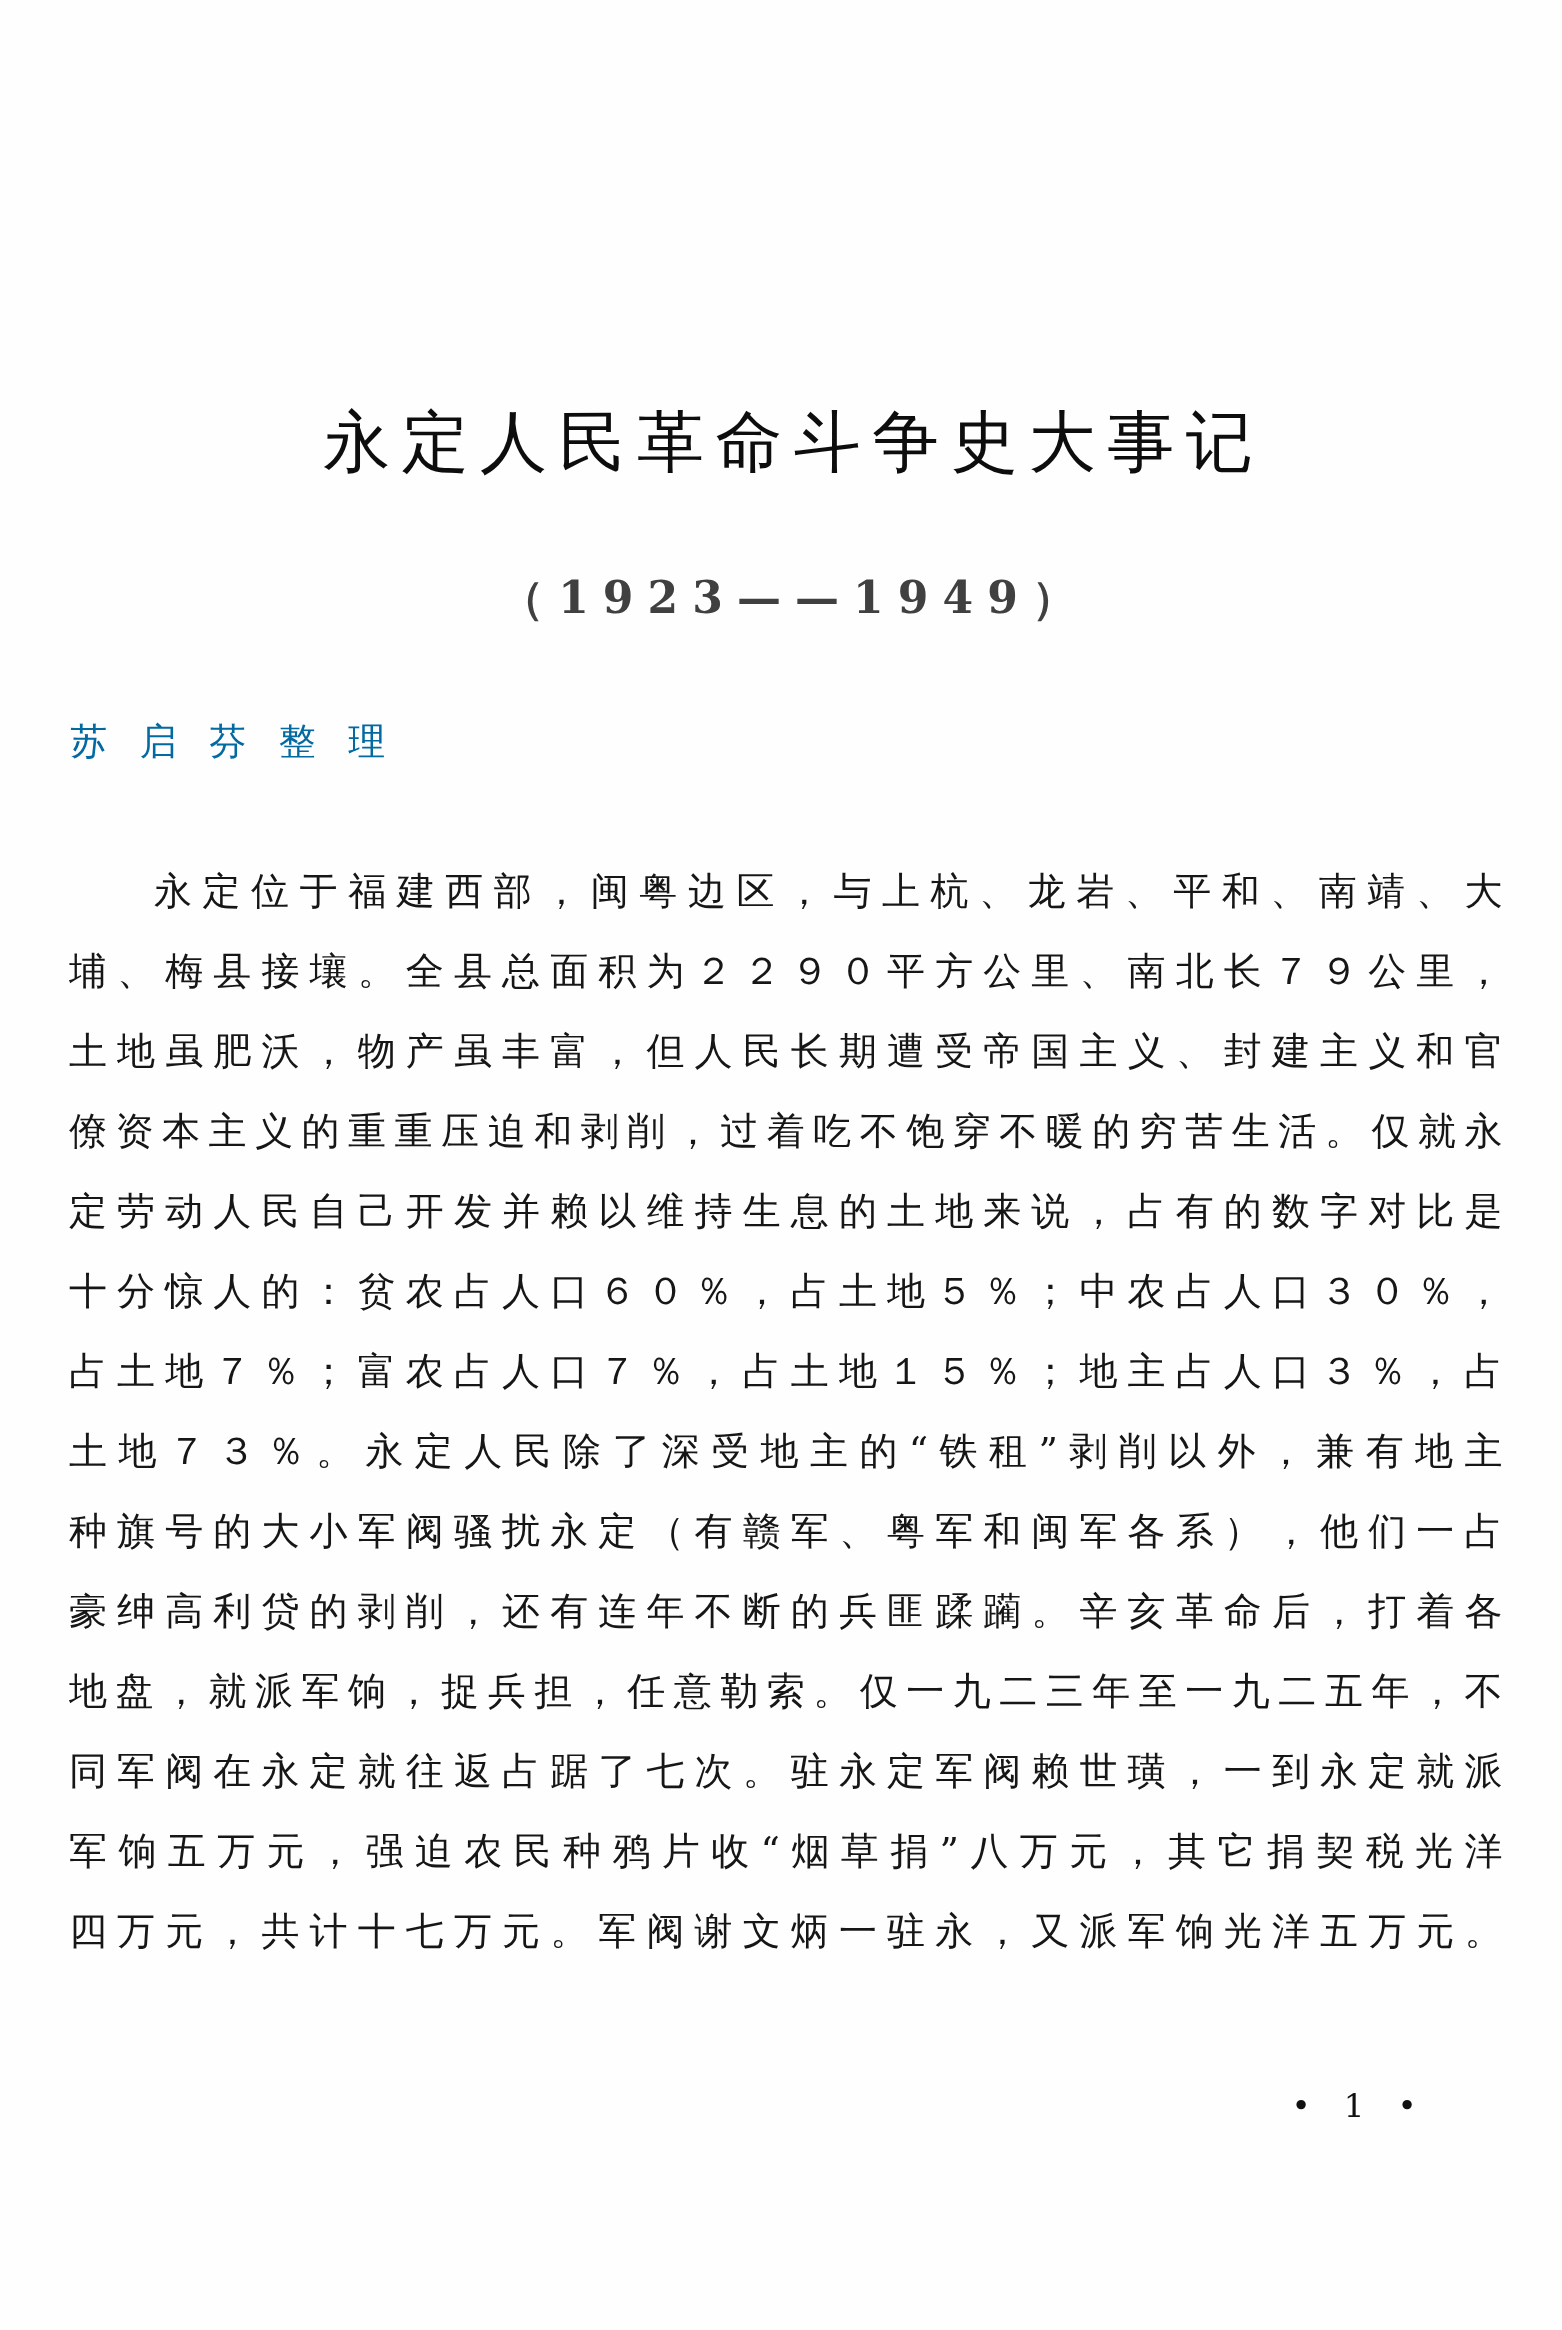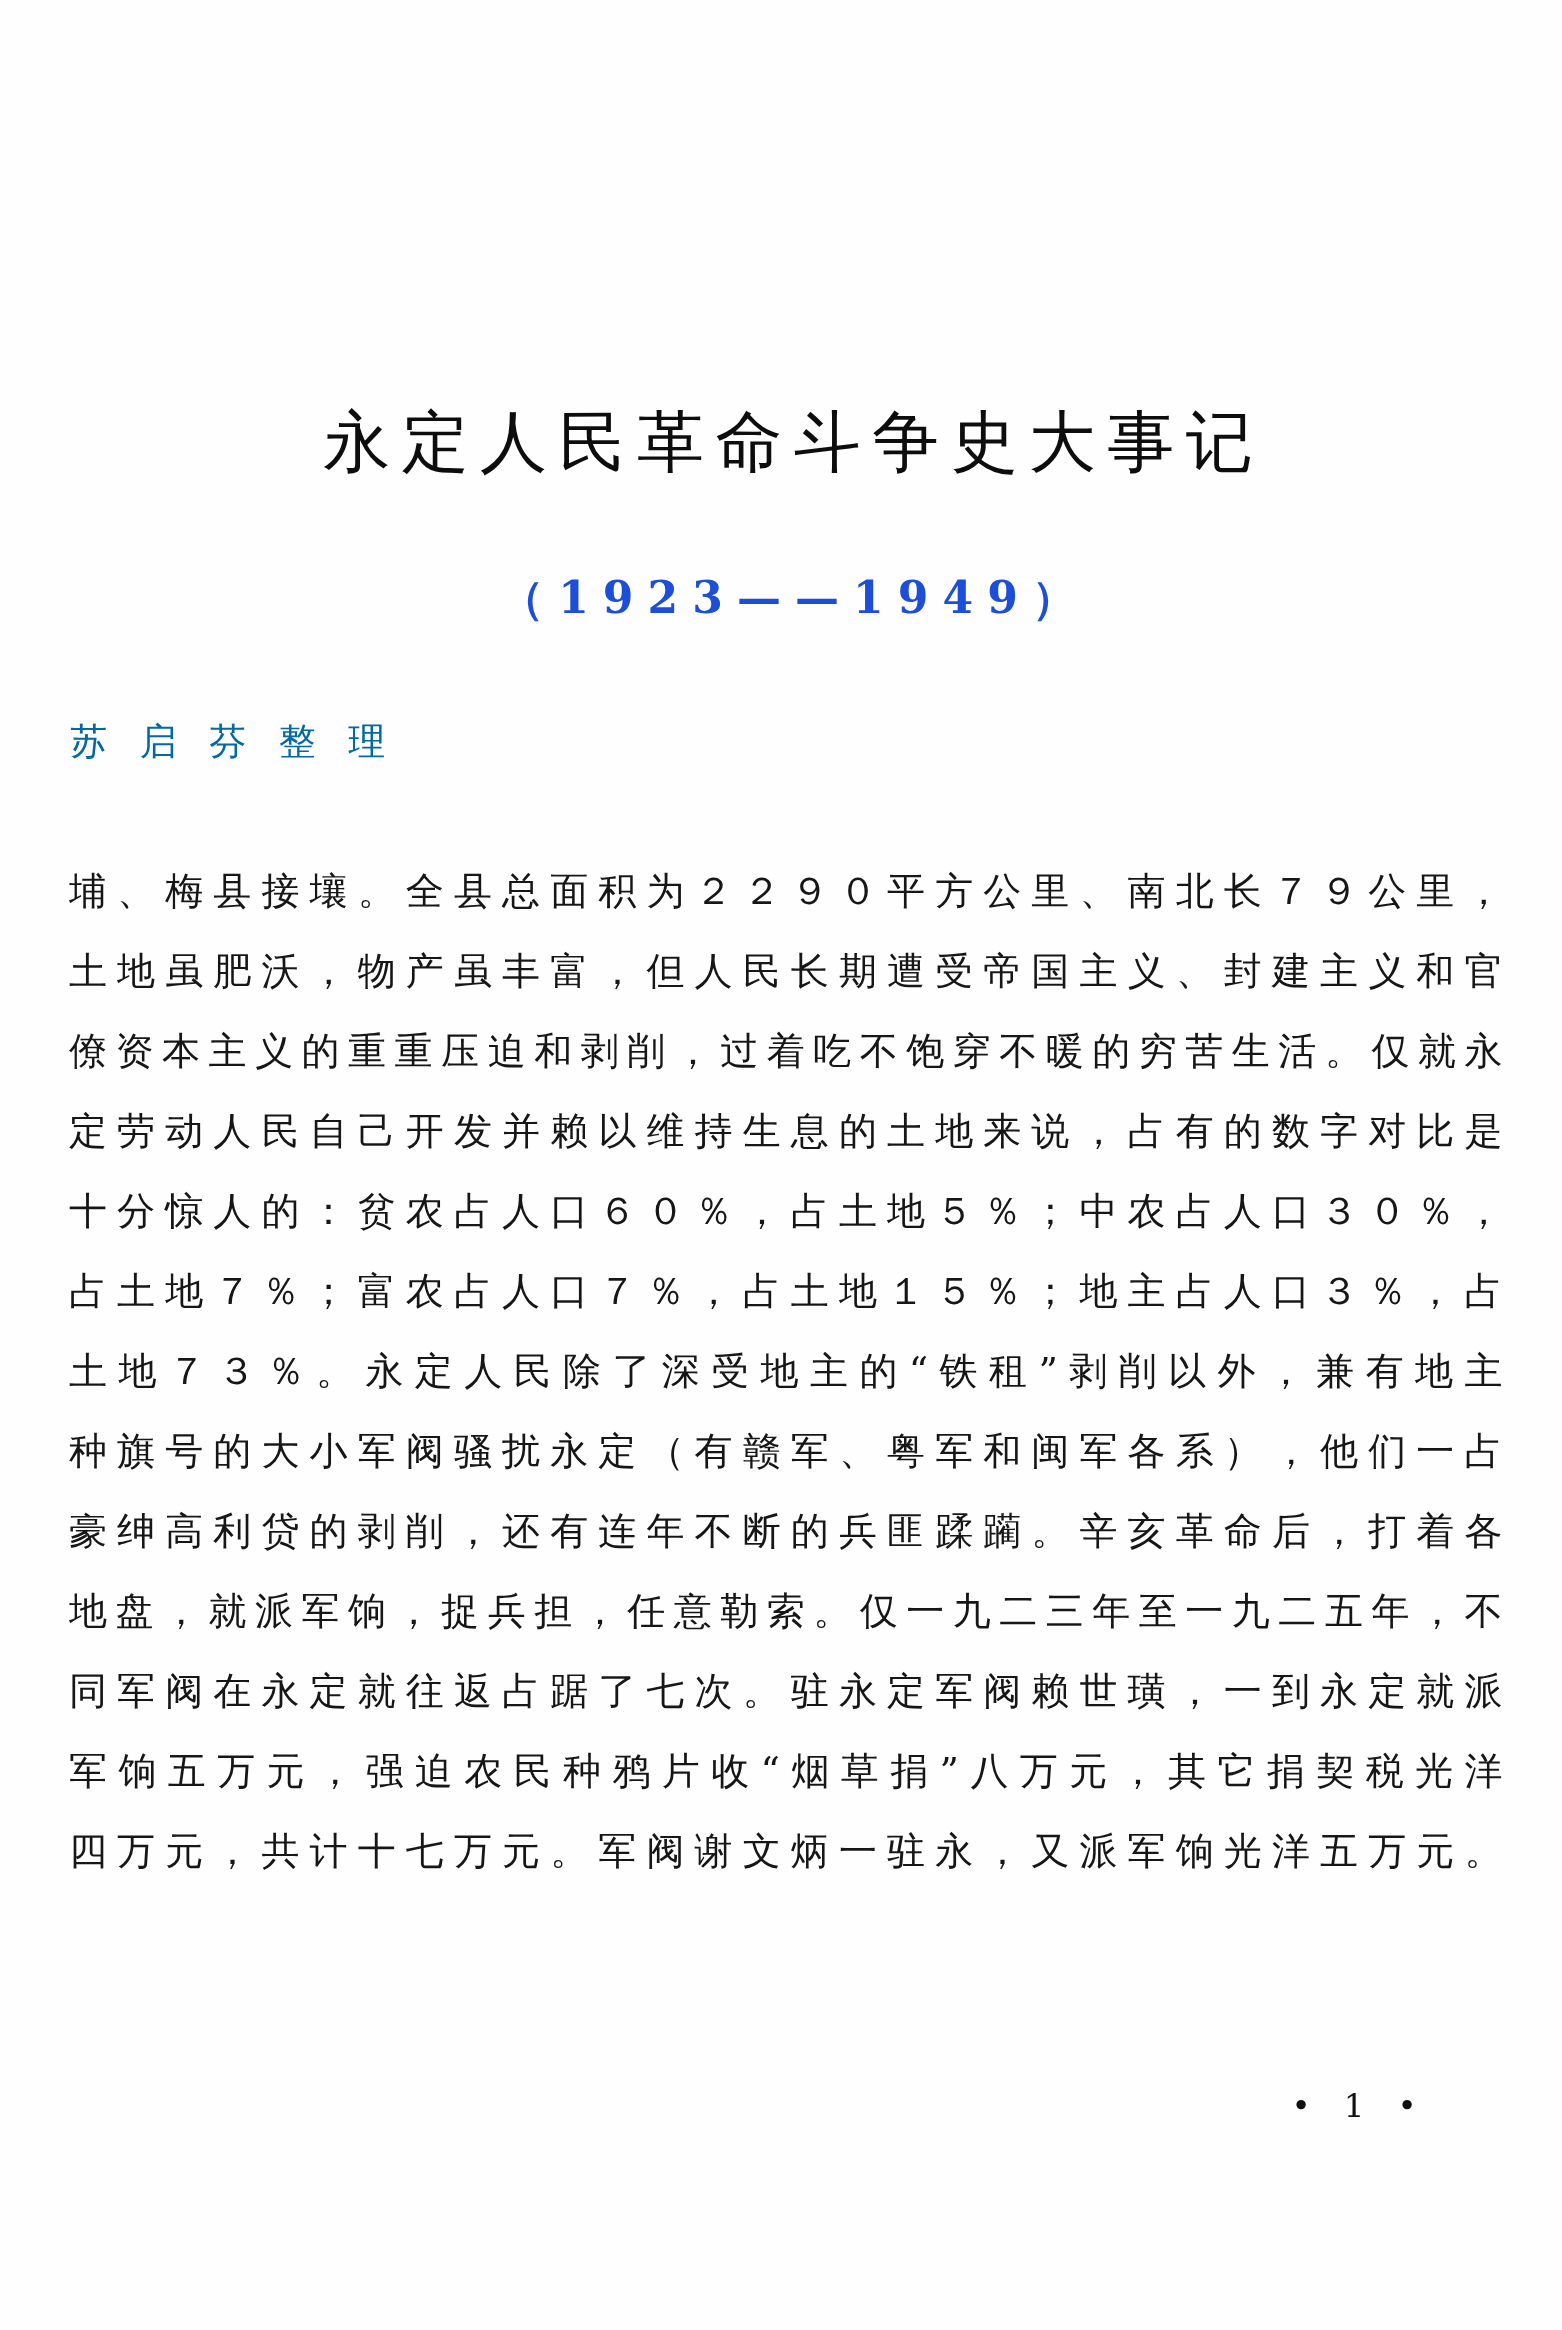--- a/index.html
+++ b/index.html
@@ -36,21 +36,21 @@
     position: absolute;
     top: 569px;
     left: 69px;
     width: 1438px;
     text-align: center;
     font-size: 44px;
     font-weight: bold;
     letter-spacing: 0.32em;
     text-indent: 0.32em;
     white-space: nowrap;
-    color: #1d4ed8;
+    color: #404040;
   }
   .author {
     position: absolute;
     top: 717px;
     left: 60px;
     width: 1438px;
     text-align: left;
     font-size: 37px;
     letter-spacing: 0.28em;
     text-indent: 0.28em;
@@ -90,20 +90,21 @@
 
 <div class="page">
 
   <h1 class="title">永定人民革命斗争史大事记</h1>
 
   <div class="subtitle">（1923——1949）</div>
 
   <div class="author">苏 启 芬 整 理</div>
 
   <div class="body-text">
+      <div class="body-line first">永定位于福建西部，闽粤边区，与上杭、龙岩、平和、南靖、大</div>
       <div class="body-line">埔、梅县接壤。全县总面积为２２９０平方公里、南北长７９公里，</div>
       <div class="body-line">土地虽肥沃，物产虽丰富，但人民长期遭受帝国主义、封建主义和官</div>
       <div class="body-line">僚资本主义的重重压迫和剥削，过着吃不饱穿不暖的穷苦生活。仅就永</div>
       <div class="body-line">定劳动人民自己开发并赖以维持生息的土地来说，占有的数字对比是</div>
       <div class="body-line">十分惊人的：贫农占人口６０％，占土地５％；中农占人口３０％，</div>
       <div class="body-line">占土地７％；富农占人口７％，占土地１５％；地主占人口３％，占</div>
       <div class="body-line">土地７３％。永定人民除了深受地主的“铁租”剥削以外，兼有地主</div>
       <div class="body-line">种旗号的大小军阀骚扰永定（有赣军、粤军和闽军各系），他们一占</div>
       <div class="body-line">豪绅高利贷的剥削，还有连年不断的兵匪蹂躏。辛亥革命后，打着各</div>
       <div class="body-line">地盘，就派军饷，捉兵担，任意勒索。仅一九二三年至一九二五年，不</div>

